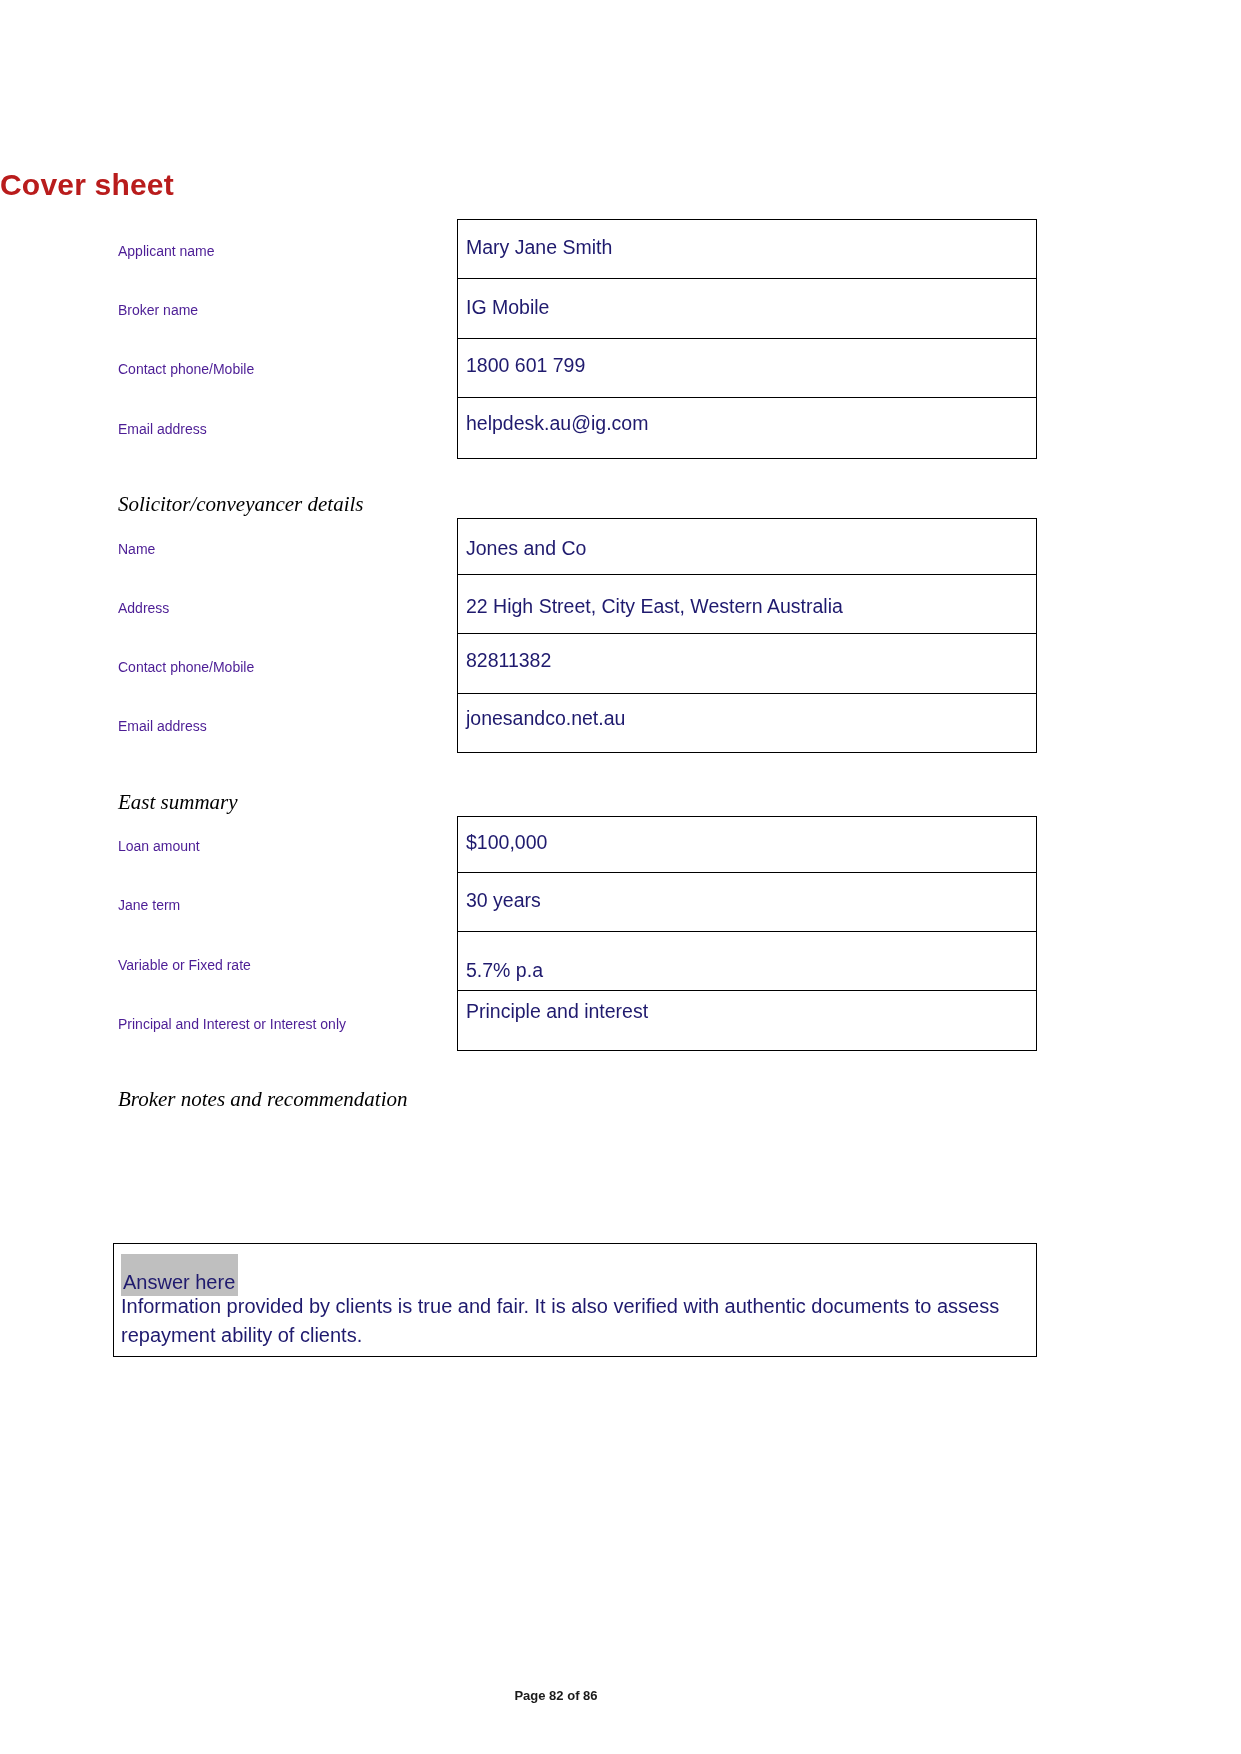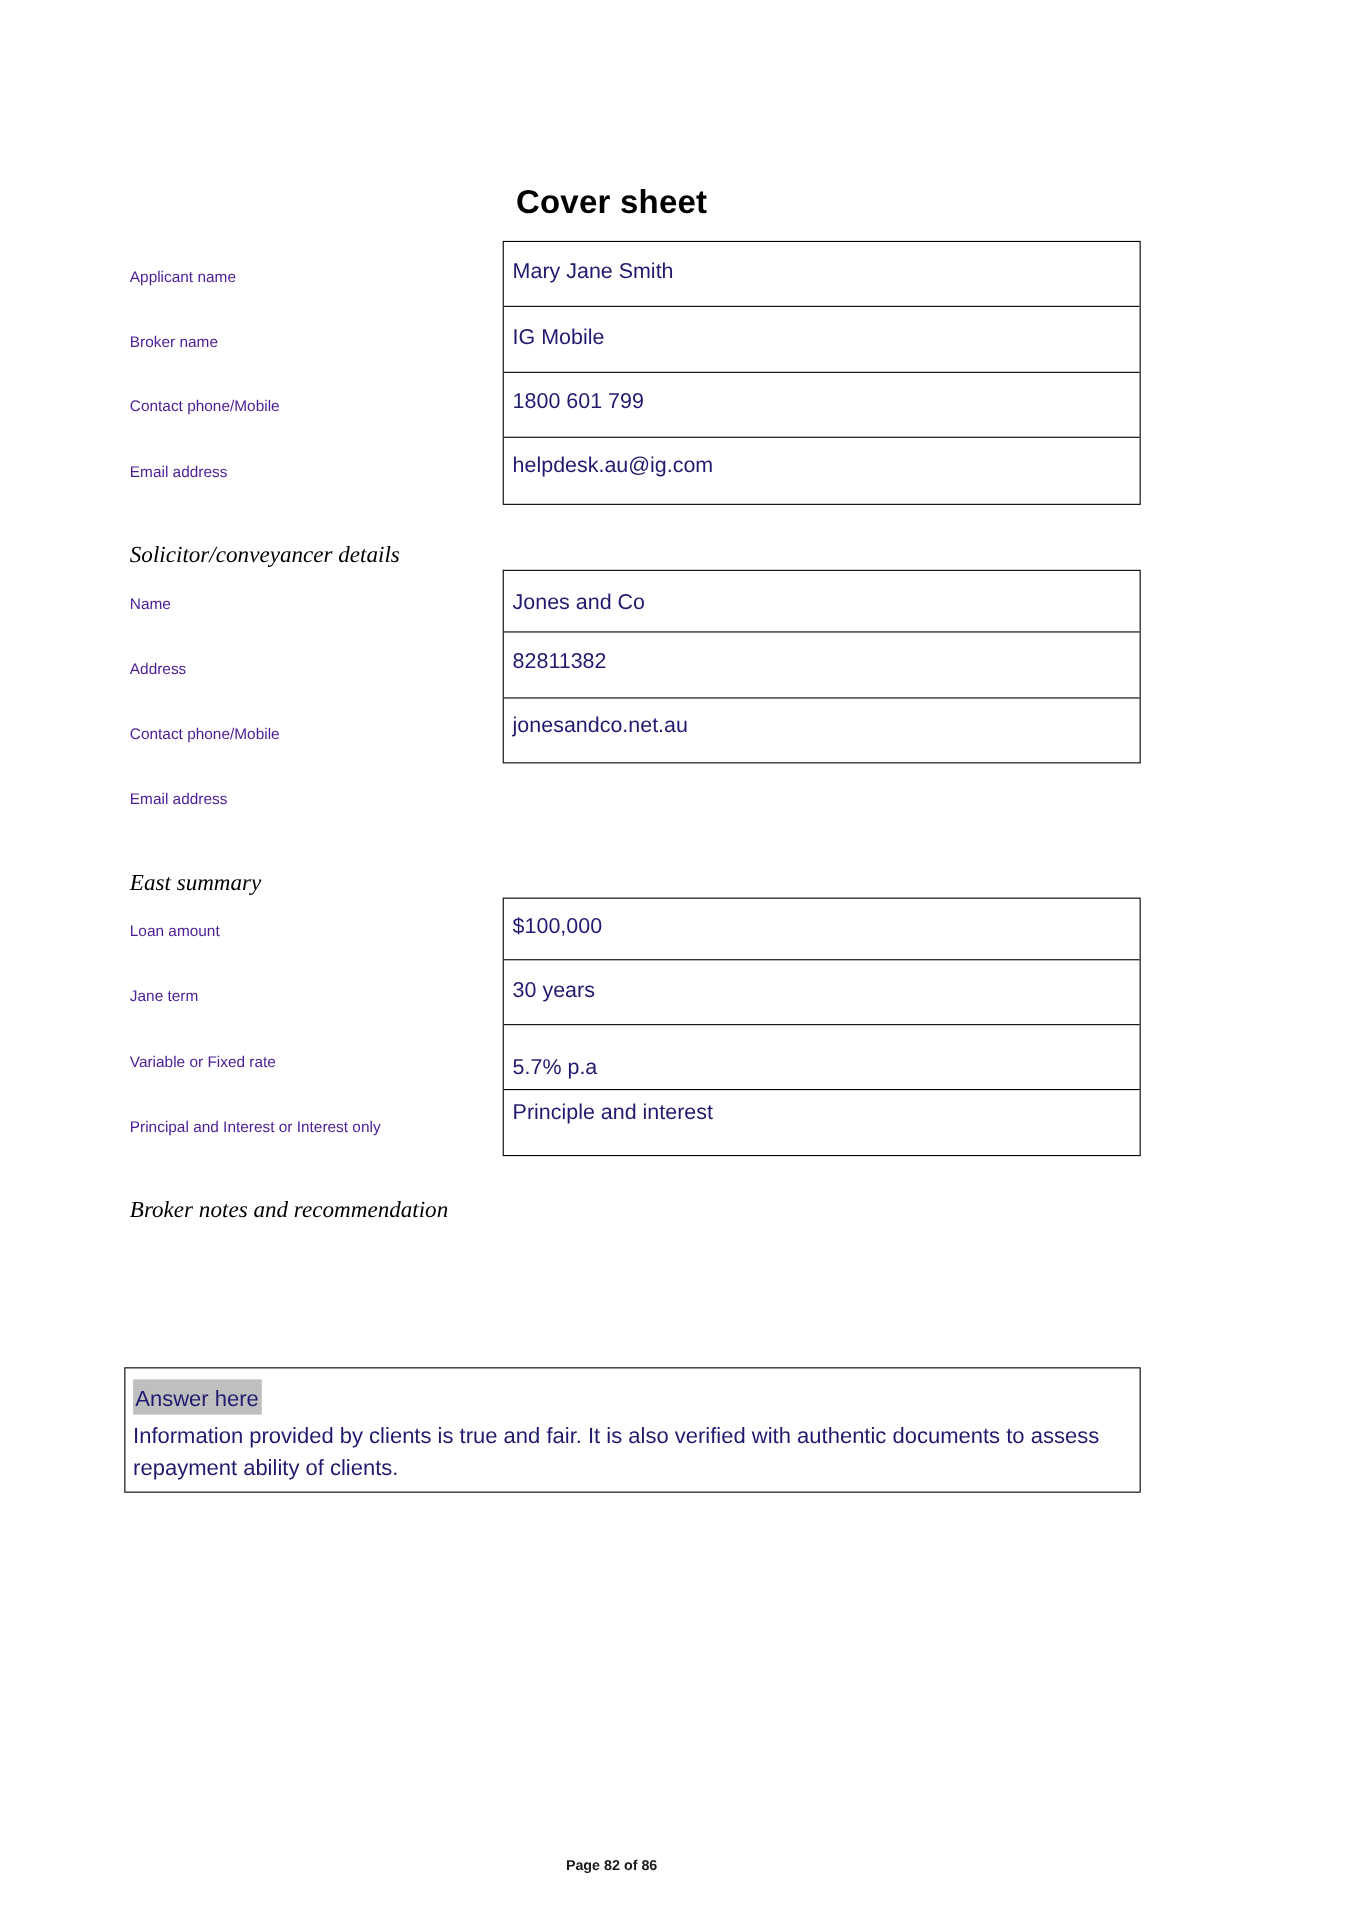--- a/index.html
+++ b/index.html
@@ -23,24 +23,23 @@
     background: #fff;
     overflow: hidden;
   }
 
   
   .doc-title {
     position: absolute;
     left: 0;
     top: 168px;
     width: 1112px;
-    text-align: center;
     font-size: 30px;
     font-weight: bold;
-    color: #000000;
+    color: #b91c1c;
     letter-spacing: 0.2px;
   }
 
   
   .section {
     position: absolute;
     left: 0;
     width: 1241px;
   }
 
@@ -100,21 +99,21 @@
     box-sizing: border-box;
     background: #fff;
   }
   .answer-here {
     position: absolute;
     left: 7px;
     top: 10px;
     font-size: 20px;
     color: #1f1a6e;
     background: #bfbfbf;
-    padding: 7px 3px 2px 2px;
+    padding: 17px 3px 2px 2px;
     line-height: 1.15;
   }
   .notes-para {
     position: absolute;
     left: 7px;
     top: 48px;
     width: 900px;
     font-size: 20px;
     color: #1f1a6e;
     line-height: 1.45;
@@ -168,20 +167,23 @@
 
     <div class="lbl" style="top:541px;">Name</div>
     <div class="lbl" style="top:600px;">Address</div>
     <div class="lbl" style="top:659px;">Contact phone/Mobile</div>
     <div class="lbl" style="top:718px;">Email address</div>
 
     <div class="vtable" style="top:518px;">
       <div class="vrow" style="height:56px;">
         <div class="vval" style="top:18px;">Jones and Co</div>
       </div>
+      <div class="vrow" style="height:59px;">
+        <div class="vval" style="top:20px;">22 High Street, City East, Western Australia</div>
+      </div>
       <div class="vrow" style="height:60px;">
         <div class="vval" style="top:15px;">82811382</div>
       </div>
       <div class="vrow" style="height:58px;">
         <div class="vval" style="top:13px;">jonesandco.net.au</div>
       </div>
     </div>
   </div>
 
   <div class="section">

